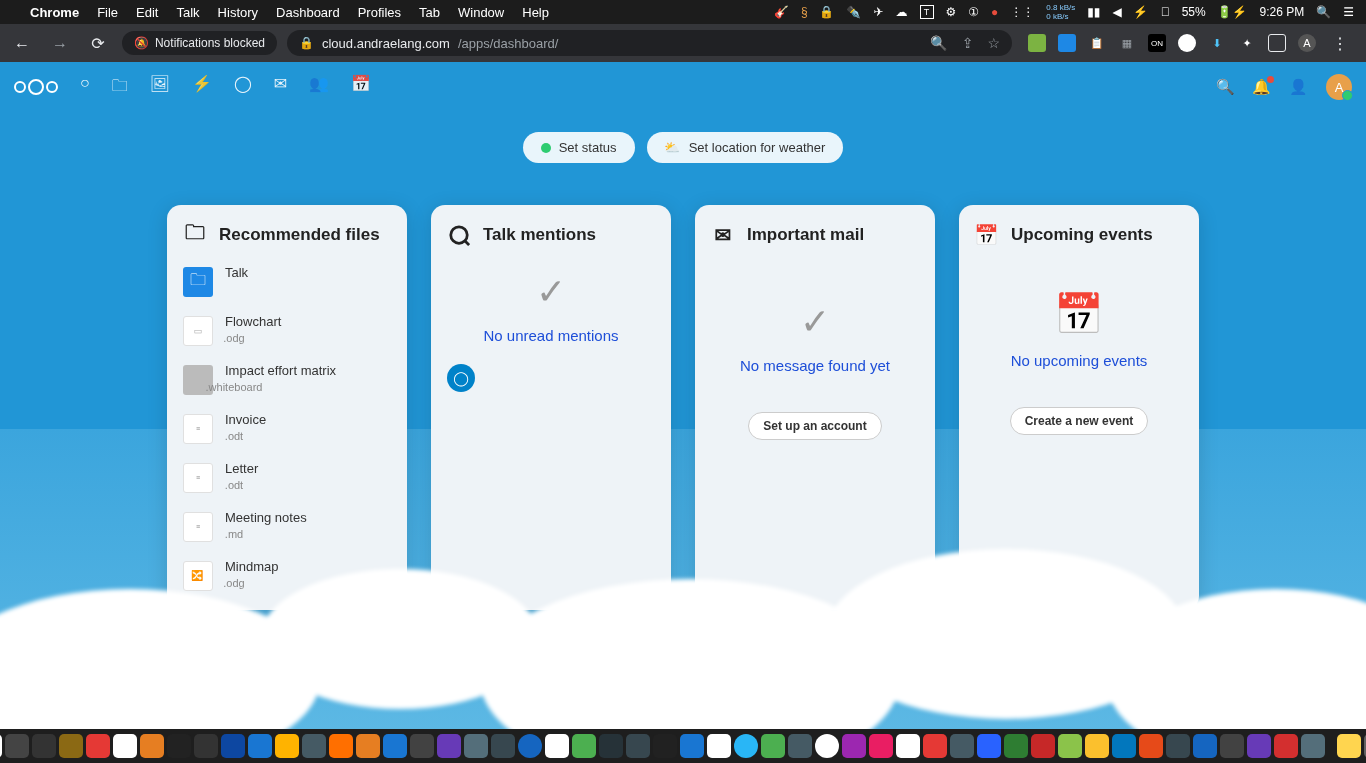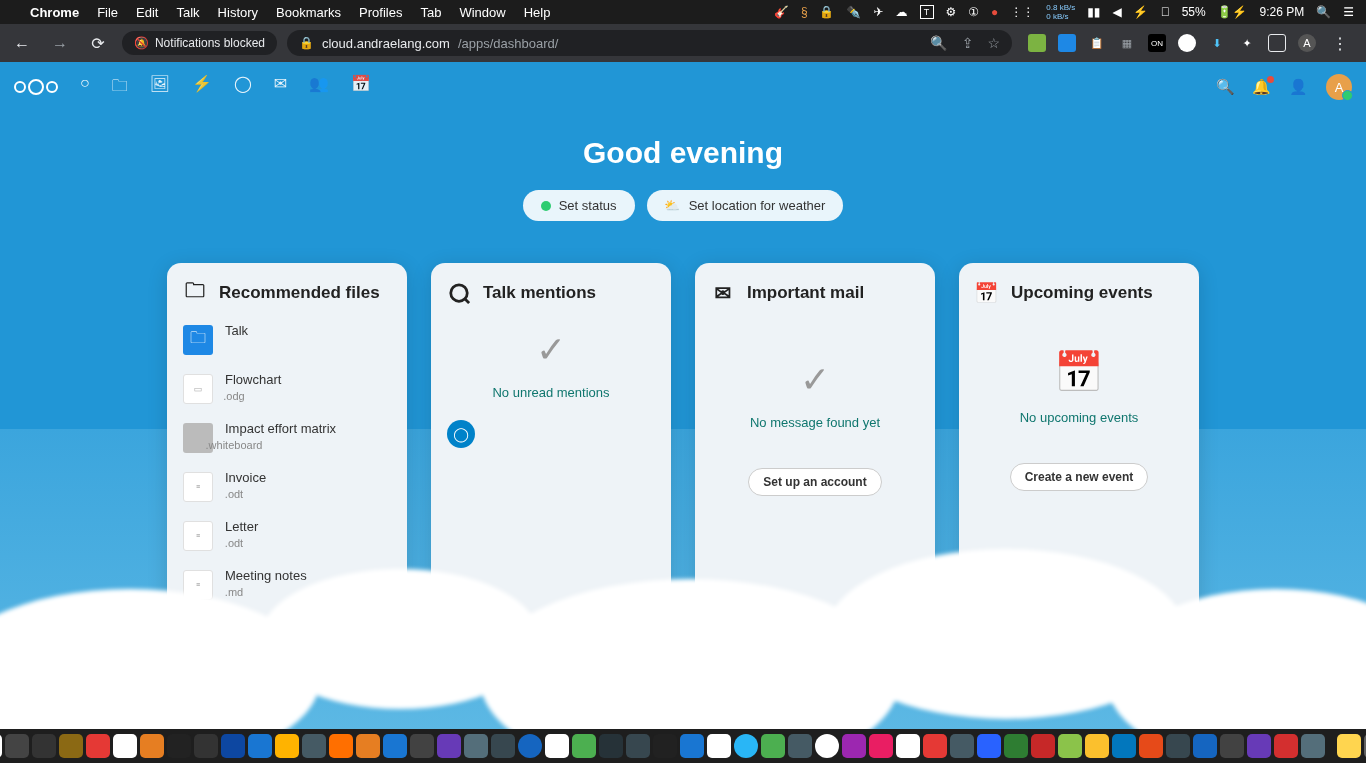--- a/index.html
+++ b/index.html
@@ -52,40 +52,40 @@
 .widget{width:240px;min-height:390px;background:#eef3f7;border-radius:14px;padding:18px 16px;box-shadow:0 4px 20px rgba(0,0,0,.15)}
 .widget h3{display:flex;align-items:center;gap:12px;font-size:17px;color:#222;margin-bottom:18px}
 .widget h3 .wicon{width:24px;height:24px;display:flex;align-items:center;justify-content:center;font-size:20px;color:#222}
 .filelist{display:flex;flex-direction:column;gap:16px;margin-top:10px}
 .fileitem{display:flex;align-items:center;gap:12px;font-size:13px;color:#333;cursor:pointer}
 .fileitem .ext{color:#888}
 .fthumb{width:30px;height:30px;border-radius:3px;background:#fff;border:1px solid #e0e0e0;flex-shrink:0;display:flex;align-items:center;justify-content:center;font-size:16px}
 .fthumb.folder{background:#1e88e5;border:none;color:#fff}
 .empty{display:flex;flex-direction:column;align-items:center;margin-top:24px;gap:14px}
 .checkmark{font-size:36px;color:#999}
-.emptytext{font-size:13px;color:#0f766e}
+.emptytext{font-size:15px;color:#1d4ed8}
 .actionbtn{background:#fff;border:1px solid #ccc;padding:6px 14px;border-radius:16px;font-size:12px;font-weight:600;color:#333;margin-top:24px;cursor:pointer}
 .talkitem{display:flex;gap:10px;margin-top:20px;font-size:12px}
 .talkicon{width:28px;height:28px;border-radius:50%;background:#0082c9;flex-shrink:0;display:flex;align-items:center;justify-content:center;color:#fff;font-size:14px}
 .talkitem .sub{color:#888;font-size:11px;white-space:nowrap;overflow:hidden;text-overflow:ellipsis;max-width:170px}
 .bigicon{font-size:40px;color:#999;margin-top:20px}
 .dock{position:absolute;bottom:0;left:0;right:0;height:34px;background:rgba(50,50,50,.6);display:flex;align-items:center;justify-content:center;gap:3px;padding:0 8px}
 .dockicon{width:24px;height:24px;border-radius:5px;flex-shrink:0}
 </style>
 </head>
 <body>
 
 <div class="menubar">
   <span class="apple"></span>
   <span class="app">Chrome</span>
   <span>File</span>
   <span>Edit</span>
   <span>Talk</span>
   <span>History</span>
-  <span>Bookmarks</span>
+  <span>Dashboard</span>
   <span>Profiles</span>
   <span>Tab</span>
   <span>Window</span>
   <span>Help</span>
   <div class="spacer"></div>
   <div class="right">
     <span style="color:#e8a04a">🎸</span>
     <span style="color:#e8a04a">§</span>
     <span style="color:#e8a04a">🔒</span>
     <span>✒️</span>
@@ -172,21 +172,20 @@
         <span>📅</span>
       </div>
       <div class="ncright">
         <span>🔍</span>
         <span class="notifdot">🔔</span>
         <span>👤</span>
         <div class="avatar">A</div>
       </div>
     </div>
 
-    <div class="greeting">Good evening</div>
     <div class="statusrow">
       <div class="pill">
         <span class="dot"></span>
         <span>Set status</span>
       </div>
       <div class="pill">
         <span>⛅</span>
         <span>Set location for weather</span>
       </div>
     </div>

